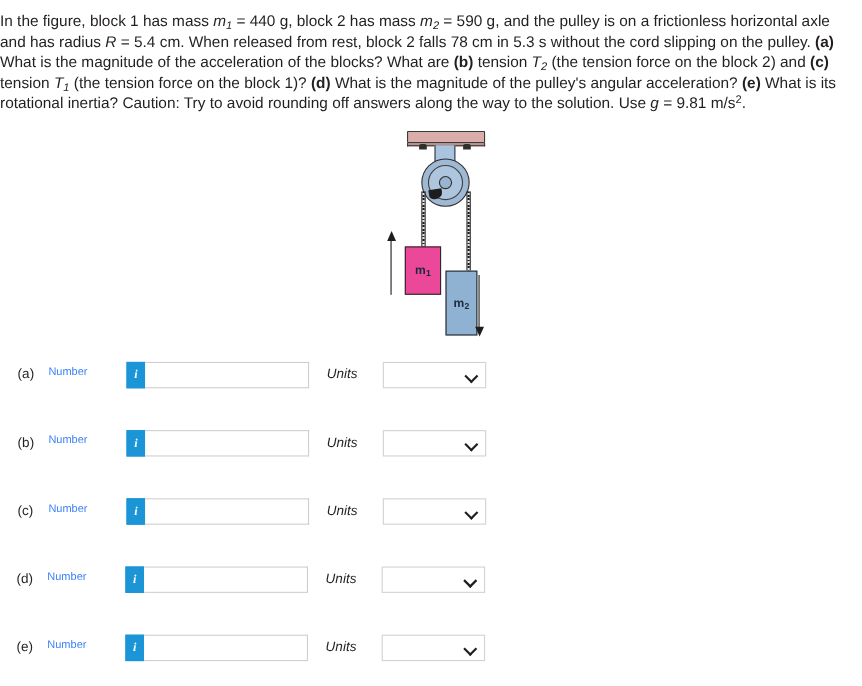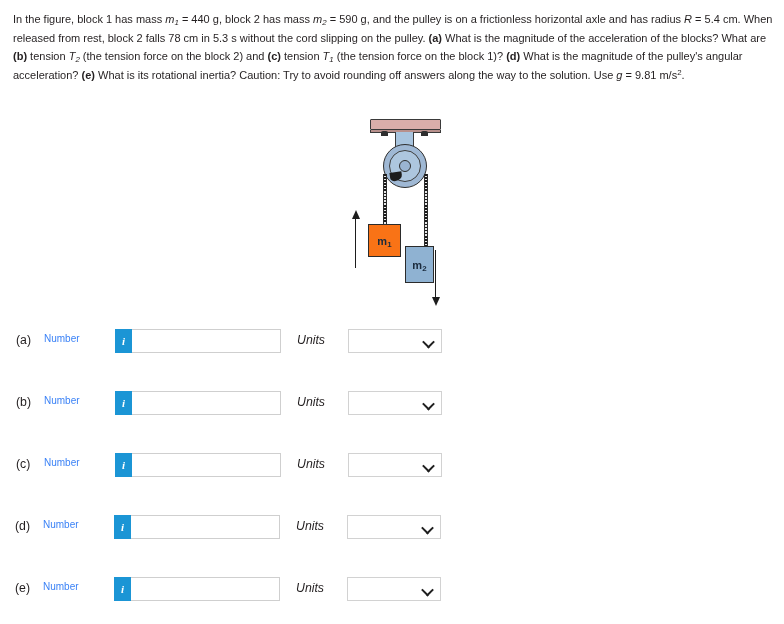--- a/index.html
+++ b/index.html
@@ -12,24 +12,24 @@
     height: 624px;
     font-family: "Liberation Sans", sans-serif;
     color: #231f20;
     position: relative;
     overflow: hidden;
   }
 
   
   .problem {
     position: absolute;
-    left: 13px;
+    left: 0;
     top: 10px;
     width: 762px;
-    font-size: 11px;
+    font-size: 14px;
     line-height: 18.6px;
     color: #231f20;
     text-align: left;
   }
   .problem i, .problem .it { font-style: italic; }
   .problem b, .problem .bd { font-weight: bold; font-style: normal; }
   sub { font-size: 0.72em; vertical-align: -0.25em; line-height: 0; }
   sup { font-size: 0.72em; vertical-align: 0.45em; line-height: 0; }
 
   
@@ -151,26 +151,26 @@
     display: flex;
     align-items: center;
     justify-content: center;
     font-size: 11px;
     font-weight: bold;
     color: #1b2b3d;
     letter-spacing: 0.2px;
   }
   .block-1 {
     left: 23px; top: 112px;
-    width: 33px; height: 33px;
-    background: #f97316;
+    width: 33px; height: 44px;
+    background: #ec4899;
   }
   .block-2 {
     left: 60px; top: 134px;
-    width: 29px; height: 37px;
+    width: 29px; height: 59px;
     background: #8fb2d2;
   }
 
   .arrow {
     position: absolute;
     width: 9px;
   }
   .arrow .shaft {
     position: absolute;
     left: 4px;

